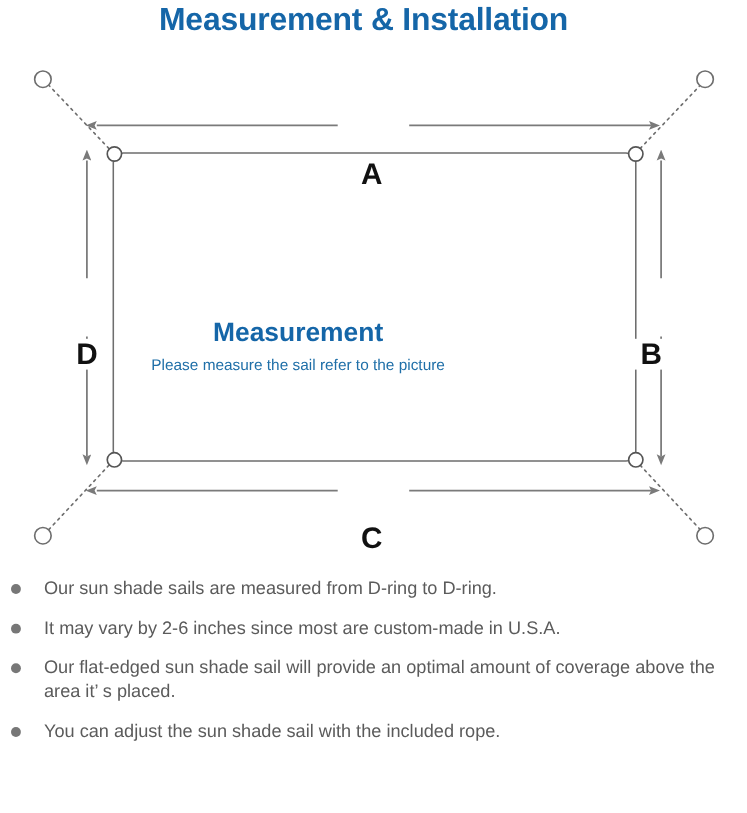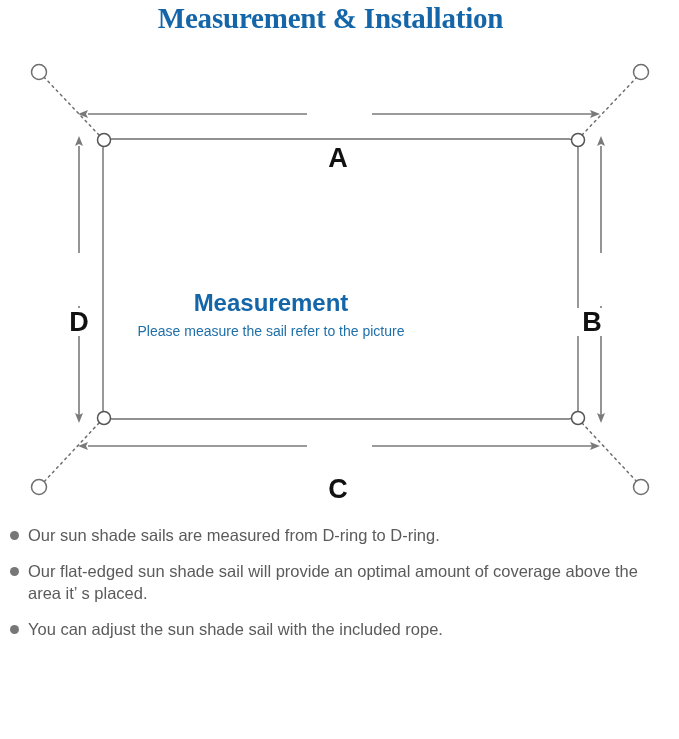--- a/index.html
+++ b/index.html
@@ -25,21 +25,21 @@
   .page-title {
     position: absolute;
     left: 0;
     top: 2px;
     width: 661px;
     text-align: center;
     font-size: 29px;
     font-weight: bold;
     color: #1566a8;
     letter-spacing: -0.2px;
-    font-family: Liberation Serif, serif;
+    font-family: Liberation Sans, sans-serif;
   }
 
   
   .diagram {
     position: absolute;
     left: 0;
     top: 48px;
     width: 679px;
     height: 470px;
   }
@@ -85,21 +85,21 @@
 
   
   .notes {
     position: absolute;
     left: 0;
     top: 524px;
     width: 679px;
   }
   .note-item {
     position: relative;
-    padding-left: 28px;
+    padding-left: 40px;
     margin-bottom: 14px;
     font-size: 16.5px;
     line-height: 22px;
     color: #5b5b5b;
     font-family: "Liberation Sans", sans-serif;
     padding-right: 8px;
   }
   .note-item .bullet {
     position: absolute;
     left: 10px;
@@ -172,20 +172,24 @@
     </div>
   </div>
 
   <div class="notes">
     <div class="note-item">
       <span class="bullet"></span>
       <span class="note-text">Our sun shade sails are measured from D-ring to D-ring.</span>
     </div>
     <div class="note-item">
       <span class="bullet"></span>
+      <span class="note-text">It may vary by 2-6 inches since most are custom-made in U.S.A.</span>
+    </div>
+    <div class="note-item">
+      <span class="bullet"></span>
       <span class="note-text">Our flat-edged sun shade sail will provide an optimal amount of coverage above the area it’ s placed.</span>
     </div>
     <div class="note-item">
       <span class="bullet"></span>
       <span class="note-text">You can adjust the sun shade sail with the included rope.</span>
     </div>
   </div>
 
 </div>
 

